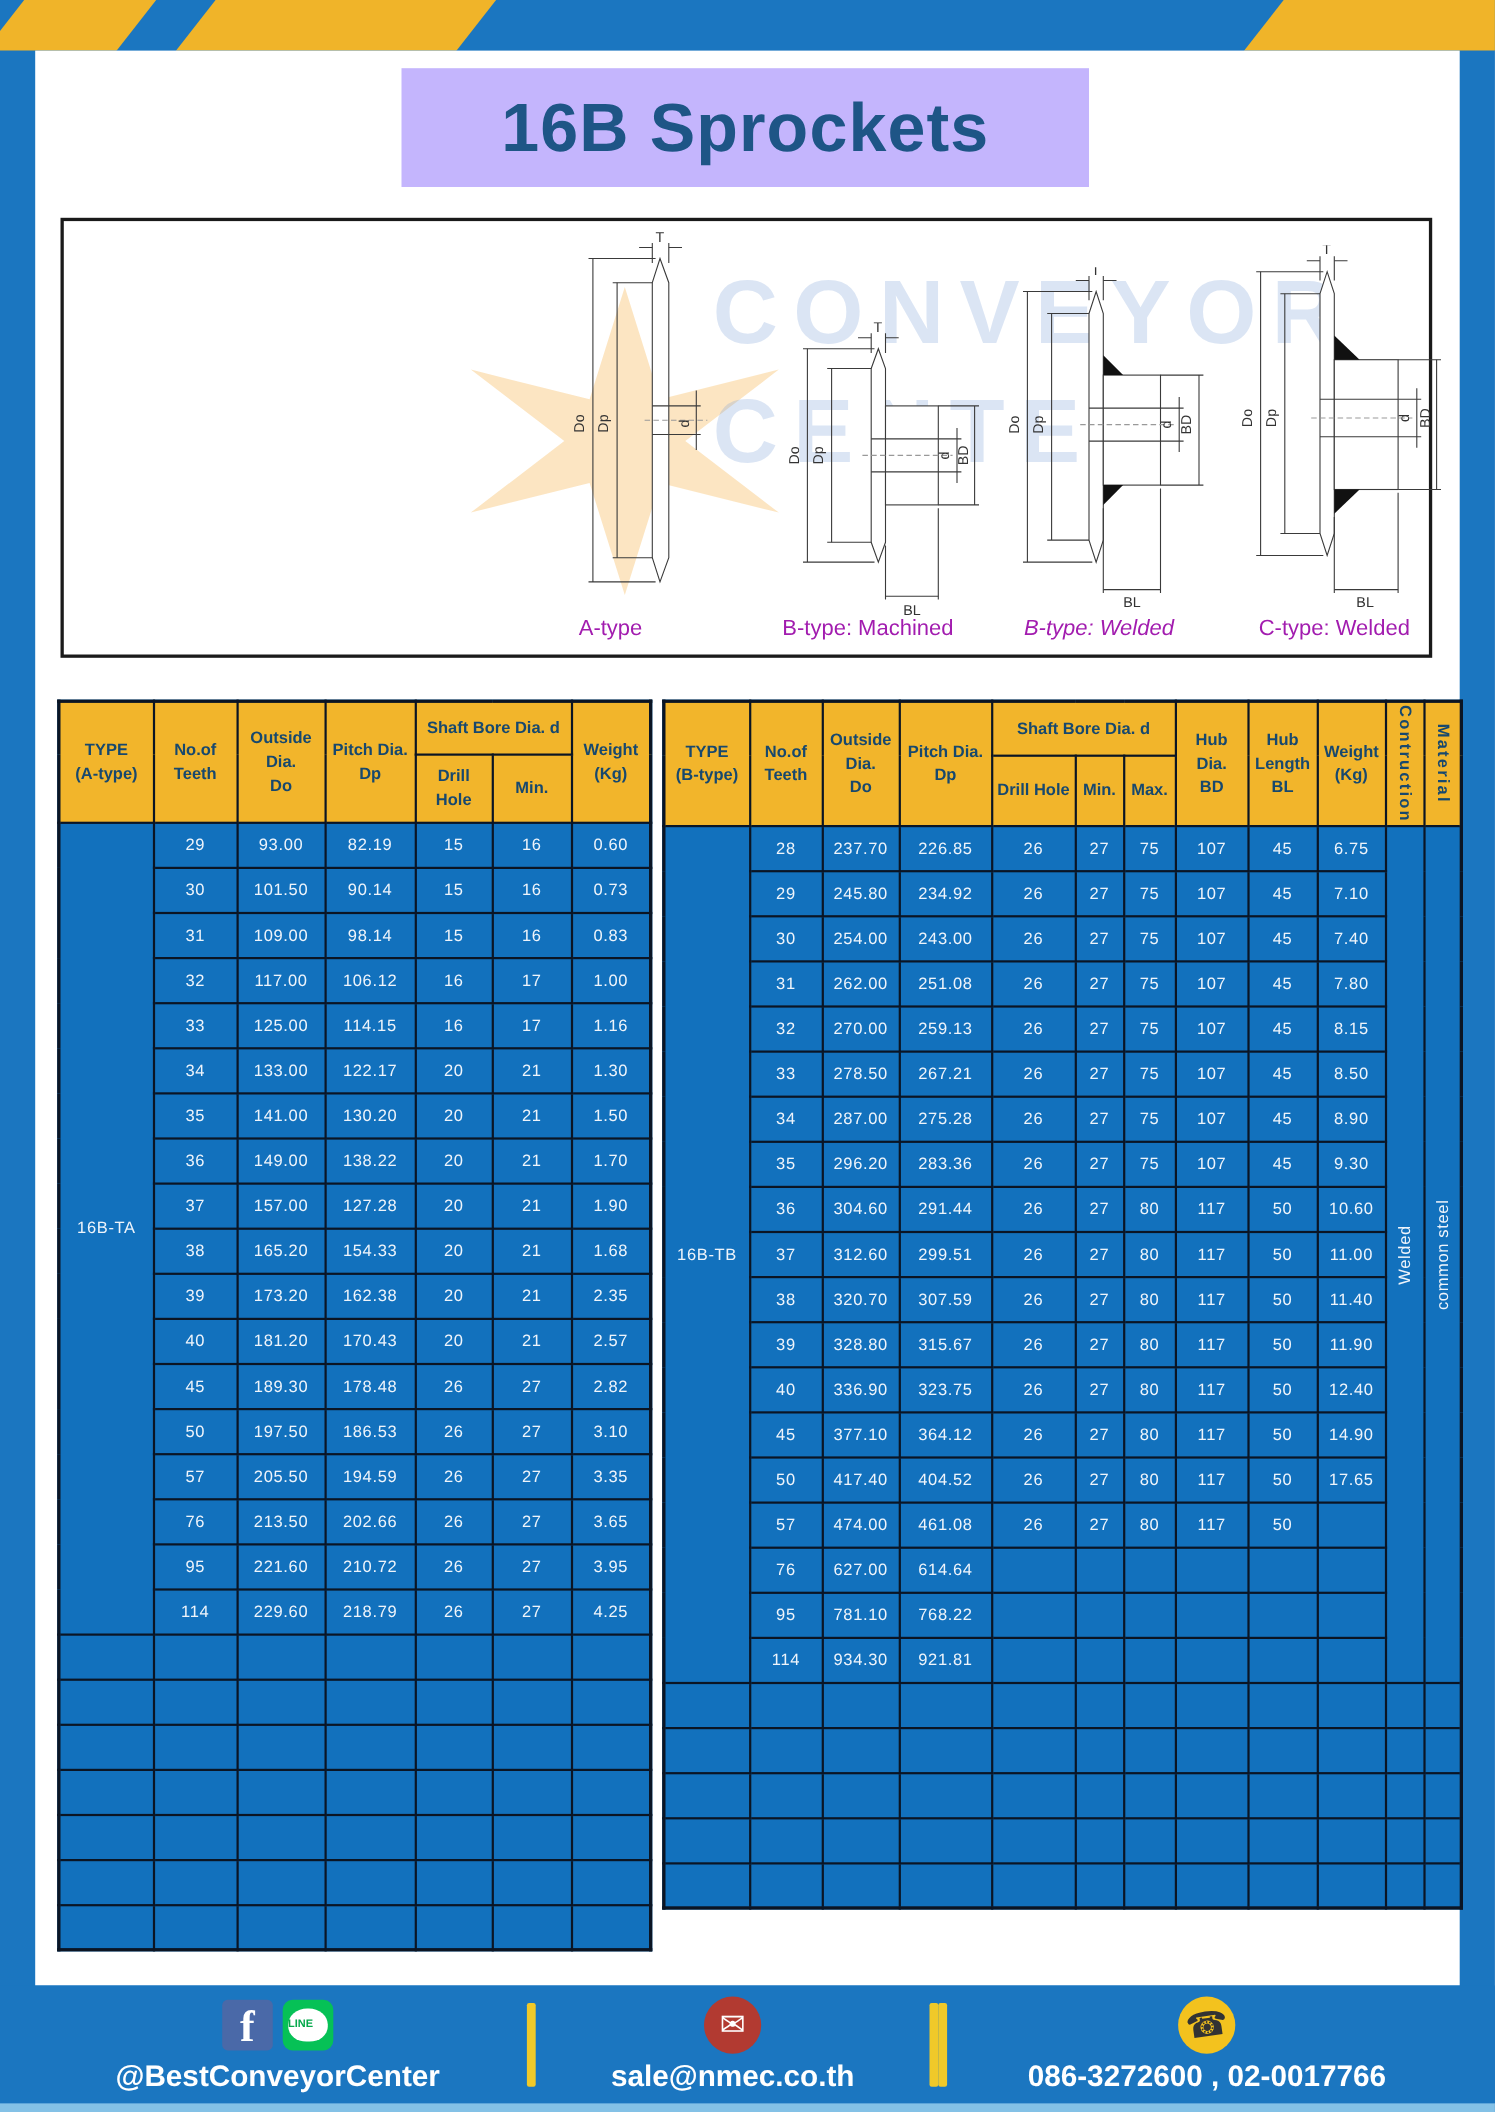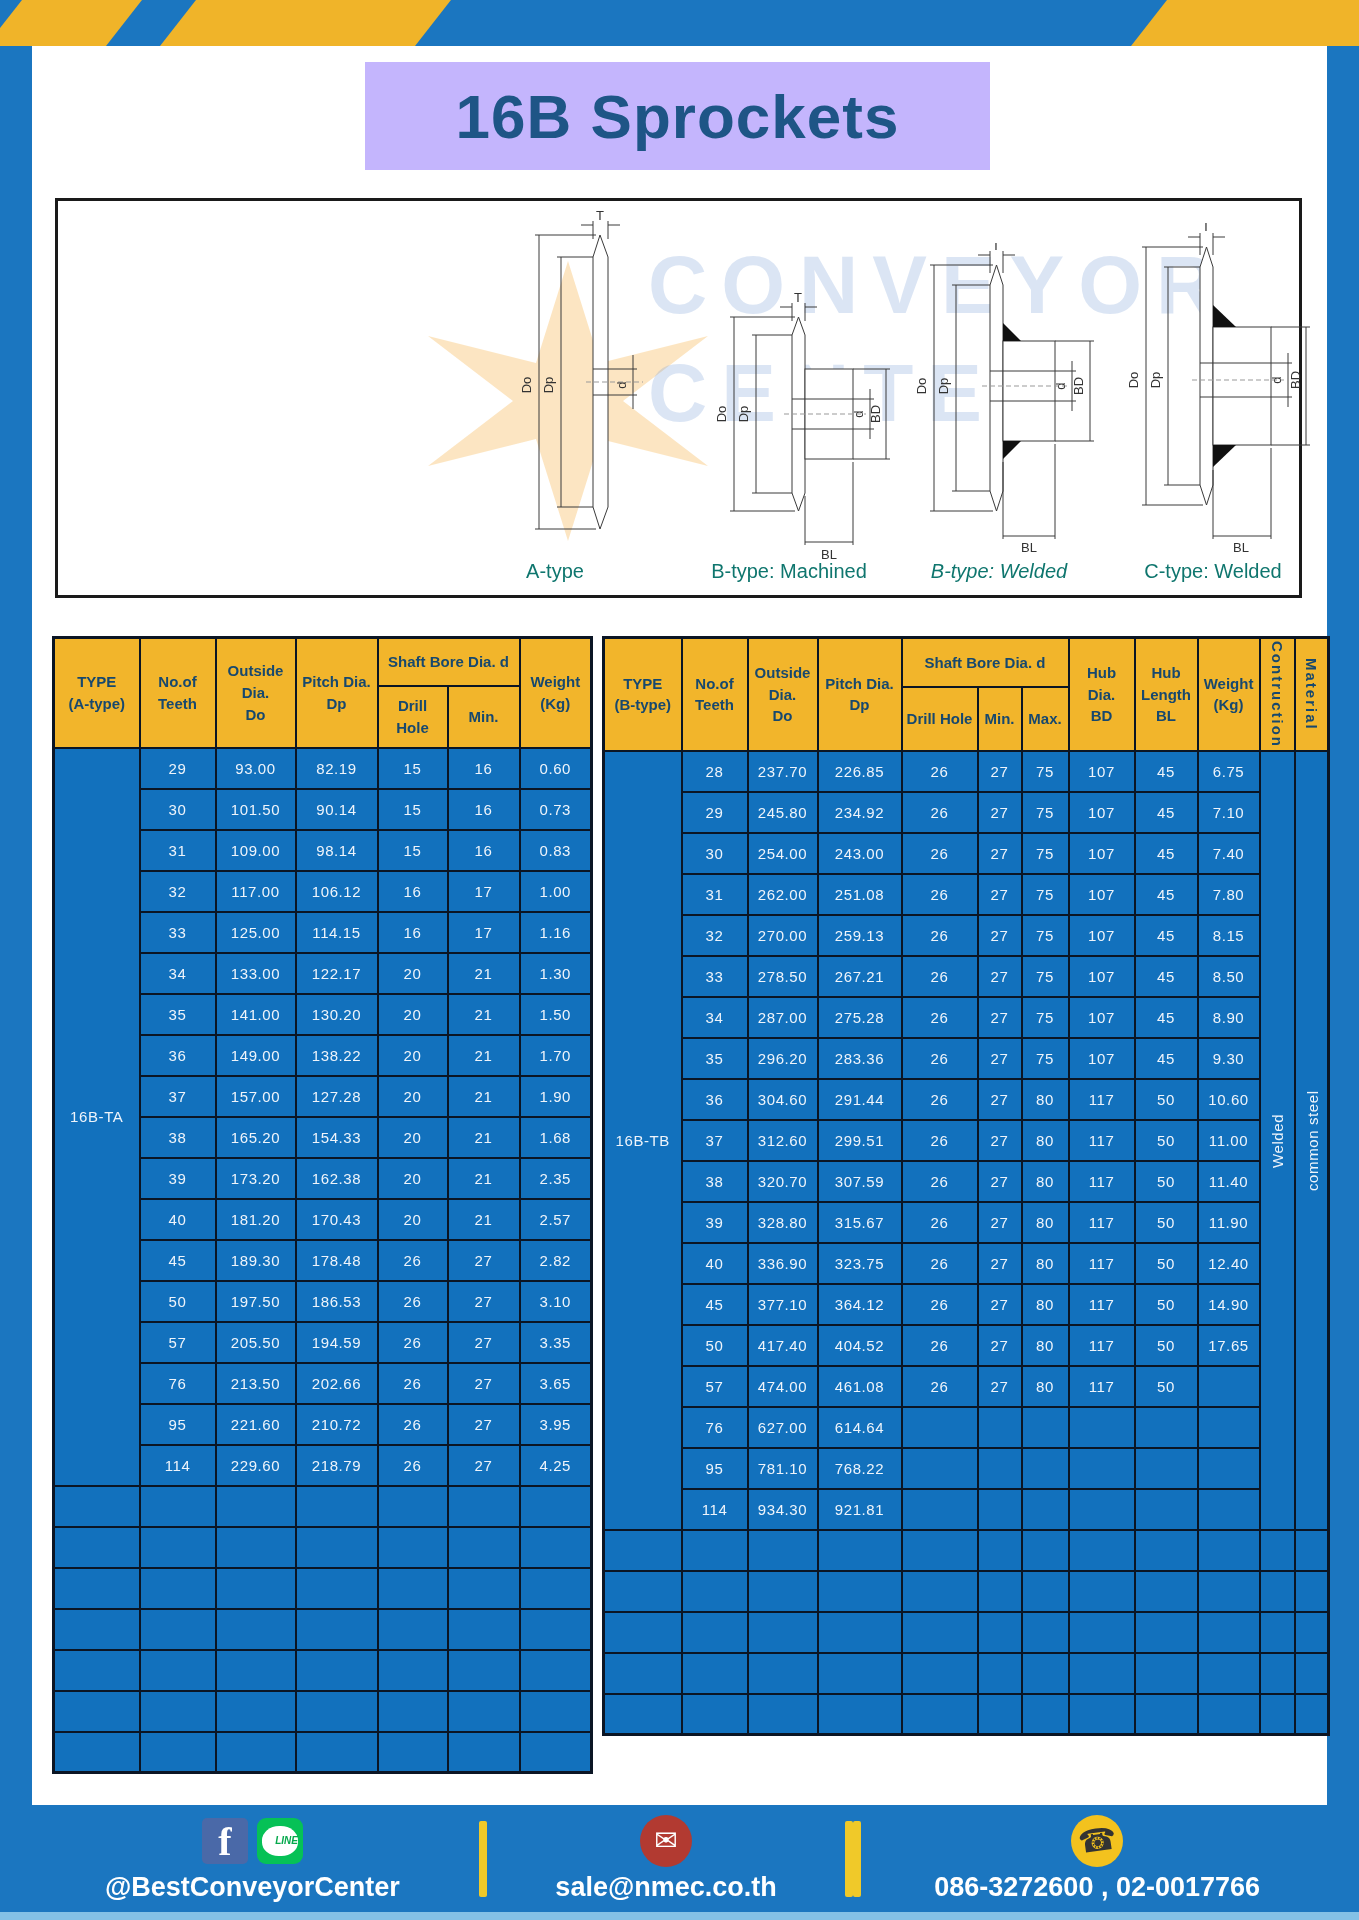--- a/index.html
+++ b/index.html
@@ -13,21 +13,21 @@
   
   .content{position:absolute;left:32px;right:32px;top:46px;bottom:115px;background:#ffffff;}
   
   .title-banner{position:absolute;left:365px;top:62px;width:625px;height:108px;background:#c4b5fd;display:flex;align-items:center;justify-content:center;}
   .title-banner h1{margin:0;font-size:62px;font-weight:bold;color:#1e5586;letter-spacing:1px;}
   
   .diagram-box{position:absolute;left:55px;top:198px;width:1247px;height:400px;background:#fff;border:3px solid #1a1a1a;box-sizing:border-box;}
   .spec-block{position:absolute;left:22px;top:88px;z-index:3;}
   .spec-line{font-size:25px;font-weight:bold;color:#17486e;line-height:40px;white-space:nowrap;}
   .drawing{position:absolute;z-index:2;}
-  .caption{position:absolute;bottom:12px;transform:translateX(-50%);font-size:20px;color:#0f766e;white-space:nowrap;z-index:2;}
+  .caption{position:absolute;bottom:12px;transform:translateX(-50%);font-size:20px;color:#a21caf;white-space:nowrap;z-index:2;}
   .drawing text{font-family:"Liberation Sans",sans-serif;}
   
   .watermark{position:absolute;left:330px;top:20px;width:880px;height:360px;z-index:1;overflow:hidden;}
   .wm-star{position:absolute;left:30px;top:30px;}
   .wm-text{position:absolute;left:260px;top:10px;font-size:82px;font-weight:bold;letter-spacing:14px;line-height:108px;color:rgba(125,162,214,0.28);}
   
   .tbl{position:absolute;border-collapse:collapse;table-layout:fixed;background:#1271bd;}
   .tbl,.tbl th,.tbl td{border:2px solid #0b1524;}
   .tbl{border-width:3px;}
   .tbl-a{left:52px;top:636px;width:538px;}
@@ -43,21 +43,21 @@
   .footer{position:absolute;left:0;right:0;bottom:8px;height:107px;background:#1b76c0;display:flex;align-items:center;padding:0 26px;box-sizing:border-box;z-index:5;}
   .bottom-strip{position:absolute;left:0;right:0;bottom:0;height:8px;background:#84c1e6;}
   .footer-item{display:flex;flex-direction:column;align-items:center;justify-content:center;gap:5px;}
   .fi-1{flex:24 1 0;}.fi-2{flex:19 1 0;}.fi-3{flex:31 1 0;}.fi-4{flex:25 1 0;}
   .footer-sep{width:8px;height:76px;background:#f0c929;border-radius:2px;flex:0 0 auto;}
   .footer-label{color:#fff;font-size:27px;font-weight:bold;white-space:nowrap;}
   .icons-row{display:flex;align-items:center;gap:9px;height:52px;}
   .fb-icon{width:46px;height:46px;background:#4a69a8;border-radius:5px;display:flex;align-items:flex-end;justify-content:center;overflow:hidden;}
   .fb-icon span{color:#fff;font-size:40px;font-weight:bold;font-family:"Liberation Serif",serif;line-height:44px;}
   .line-icon{width:46px;height:46px;background:#06c156;border-radius:9px;display:flex;align-items:center;justify-content:center;}
-  .line-bubble{width:36px;height:30px;background:#fff;border-radius:48% 48% 46% 46%;display:flex;align-items:center;justify-content:flex-end;font-style:italic;}
+  .line-bubble{width:36px;height:30px;background:#fff;border-radius:48% 48% 46% 46%;display:flex;align-items:center;justify-content:flex-start;}
   .line-bubble span{color:#06a94c;font-size:10px;font-weight:bold;letter-spacing:0;}
   .round-icon{width:52px;height:52px;border-radius:50%;display:flex;align-items:center;justify-content:center;}
   .mail-icon{background:#b23a31;}
   .mail-icon span{color:#fff;font-size:28px;line-height:1;}
   .globe-icon{background:#35aee8;}
   .phone-icon{background:#f3c21e;}
   .phone-icon span{color:#333;font-size:31px;transform:rotate(-8deg);line-height:1;}
 </style>
 </head>
 <body>

